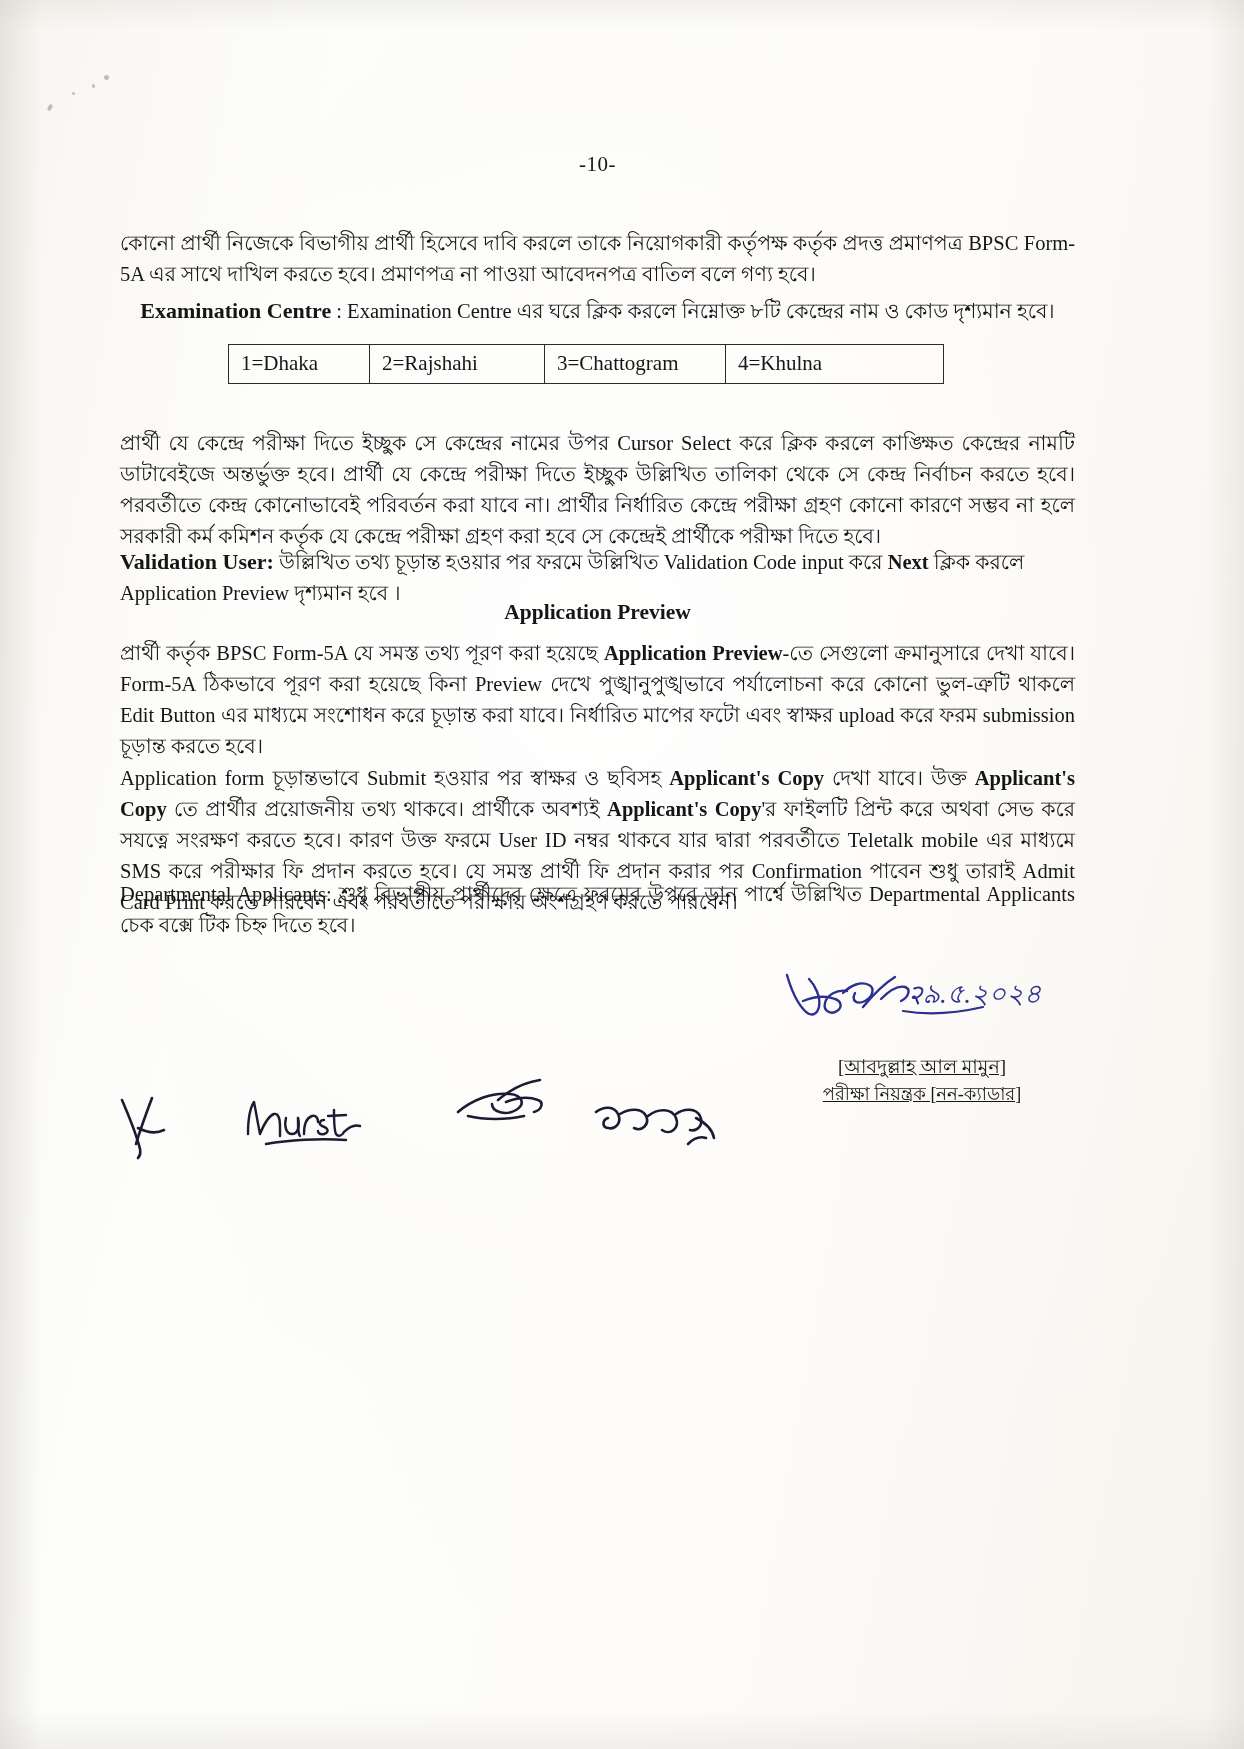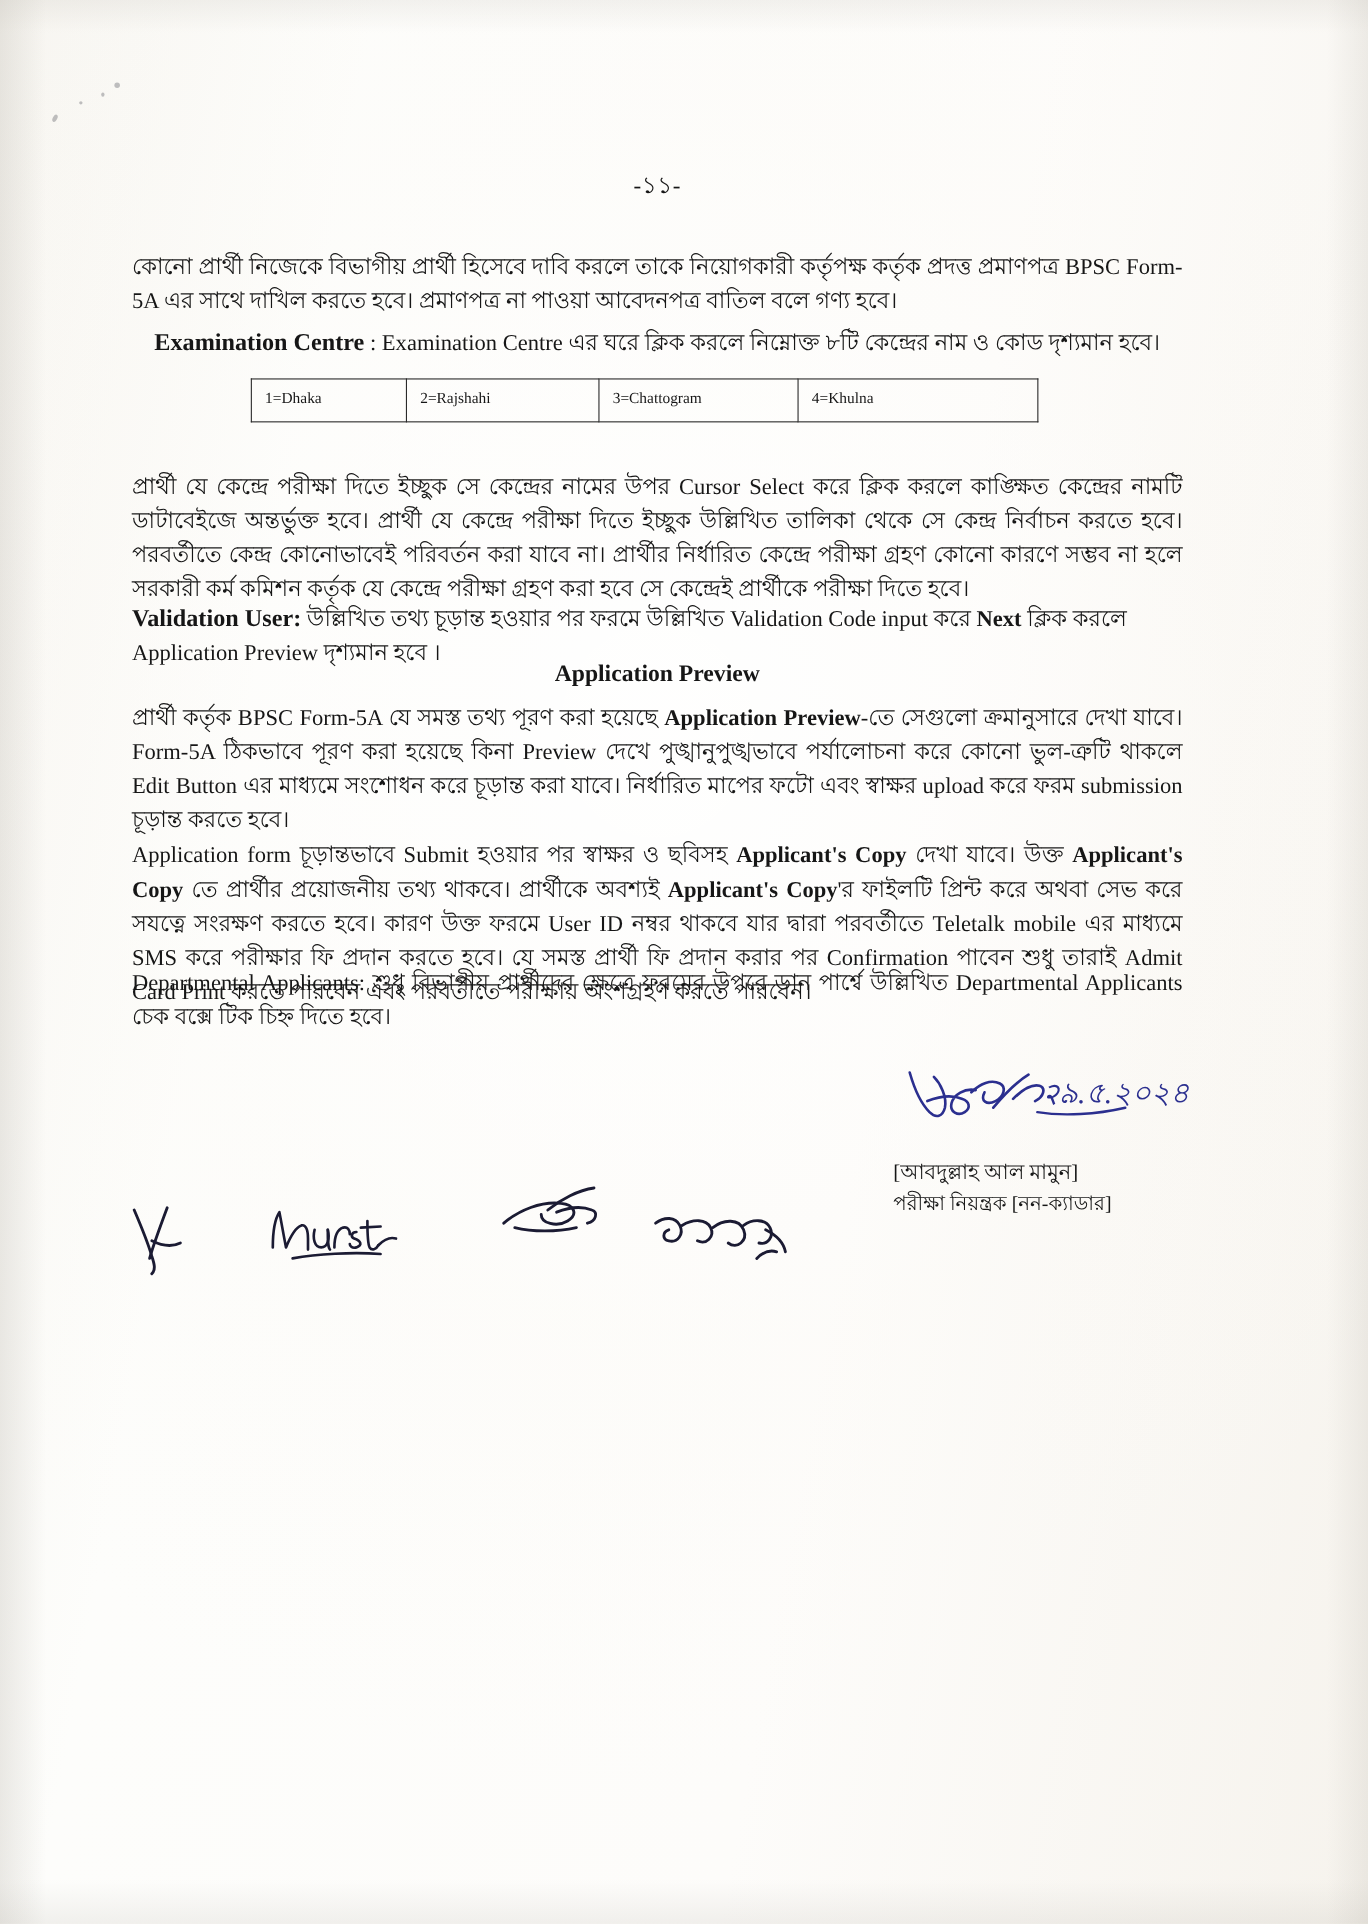--- a/index.html
+++ b/index.html
@@ -93,37 +93,39 @@
   .lead-bold { font-weight: bold; font-size: 22px; }
 
   
   table.centre-table {
     border-collapse: collapse;
     margin-left: 108px;
     table-layout: fixed;
   }
   table.centre-table td {
     border: 1.4px solid #2a2a2a;
-    font-size: 14px;
+    font-size: 21px;
     padding: 5px 10px 7px 12px;
     height: 26px;
     white-space: nowrap;
     vertical-align: middle;
   }
   table.centre-table td:nth-child(1) { width: 118px; }
   table.centre-table td:nth-child(2) { width: 152px; }
   table.centre-table td:nth-child(3) { width: 158px; }
   table.centre-table td:nth-child(4) { width: 195px; }
 
   
   .sign-wrap {
     position: absolute;
-    left: 812px;
+    left: 772px;
     top: 955px;
     width: 300px;
+    text-align: center;
+    text-decoration: underline;
   }
   .sig-ink {
     display: block;
     margin: 0 auto;
   }
   .sign-name {
     font-size: 19px;
     line-height: 1.45;
     margin-top: 20px;
   }
@@ -148,21 +150,21 @@
   <div class="paper-tint"></div>
   <div class="edge-shade"></div>
 
   <div class="speck" style="left:48px;  top:104px; width:4px;  height:7px;  transform:rotate(28deg);"></div>
   <div class="speck" style="left:72px;  top:92px;  width:3px;  height:3px;"></div>
   <div class="speck" style="left:92px;  top:84px;  width:3px;  height:4px;"></div>
   <div class="speck" style="left:104px; top:75px;  width:5px;  height:5px;"></div>
 
   <div class="content">
 
-    <div class="page-number">-১১-</div>
+    <div class="page-number">-10-</div>
 
     <div class="blk" id="para-intro">
       <p class="para bn">কোনো প্রার্থী নিজেকে বিভাগীয় প্রার্থী হিসেবে দাবি করলে তাকে নিয়োগকারী কর্তৃপক্ষ কর্তৃক প্রদত্ত প্রমাণপত্র BPSC Form-5A এর সাথে দাখিল করতে হবে। প্রমাণপত্র না পাওয়া আবেদনপত্র বাতিল বলে গণ্য হবে।</p>
     </div>
 
     <div class="blk" id="exam-centre-ln">
       <p class="para bn" style="text-align:center;">
         <span class="lead-bold">Examination Centre</span><span> : Examination Centre এর ঘরে ক্লিক করলে নিম্নোক্ত ৮টি কেন্দ্রের নাম ও কোড দৃশ্যমান হবে।</span>
       </p>
     </div>

